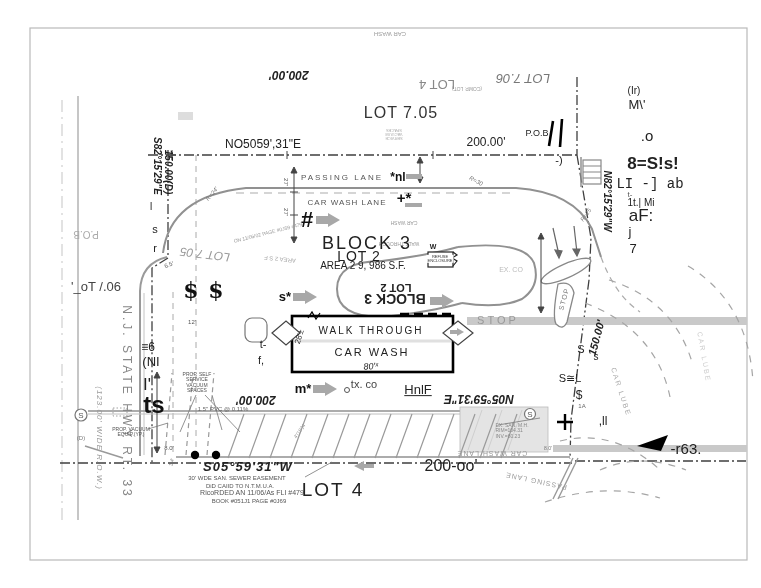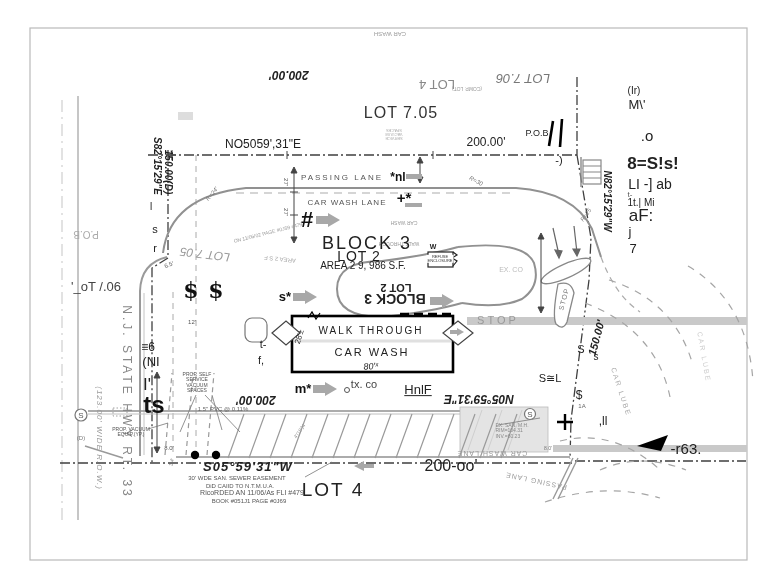--- a/index.html
+++ b/index.html
@@ -169,21 +169,21 @@
 <div class="lb" style="left:401px;top:113px;font-size:16px;color:#333;letter-spacing:1px;">LOT 7.05</div>
 <div class="lb" style="left:390px;top:34px;font-size:6px;color:#999;transform:translate(-50%,-50%) rotate(180deg);">CAR WASH</div>
 <div class="lb" style="left:263px;top:144px;font-size:12px;">NO5059',31"E</div>
 <div class="lb" style="left:486px;top:142px;font-size:12px;">200.00'</div>
 <div class="lb" style="left:537px;top:134px;font-size:9px;">P.O.B</div>
 <div class="lb" style="left:559px;top:161px;font-size:11px;">-)</div>
 <div class="lb" style="left:634px;top:91px;font-size:10px;">(Ir)</div>
 <div class="lb" style="left:637px;top:105px;font-size:13px;">M\'</div>
 <div class="lb" style="left:647px;top:136px;font-size:15px;">.o</div>
 <div class="lb" style="left:653px;top:164px;font-size:17px;font-weight:700;">8=S!s!</div>
-<div class="lb" style="left:650px;top:184px;font-size:14px;">LI -] ab</div>
+<div class="lb" style="left:650px;top:184px;font-size:14px;font-family:Liberation Mono, monospace;">LI -] ab</div>
 <div class="lb" style="left:630px;top:195px;font-size:8px;color:#555;">t-</div>
 <div class="lb" style="left:641px;top:203px;font-size:10px;">1t.| Mi</div>
 <div class="lb" style="left:641px;top:216px;font-size:17px;">aF:</div>
 <div class="lb" style="left:630px;top:232px;font-size:13px;">j</div>
 <div class="lb" style="left:633px;top:249px;font-size:13px;">7</div>
 <div class="lb" style="left:607px;top:201px;font-size:10px;font-weight:700;font-style:italic;transform:translate(-50%,-50%) rotate(90deg);">N82°15'29"W</div>
 <div class="lb" style="left:157px;top:166px;font-size:10px;font-weight:700;font-style:italic;transform:translate(-50%,-50%) rotate(90deg);">S82°15'29"E</div>
 <div class="lb" style="left:168px;top:172px;font-size:10px;font-weight:700;font-style:italic;transform:translate(-50%,-50%) rotate(90deg);">150.00(D)</div>
 <div class="lb" style="left:96px;top:287px;font-size:13px;color:#444;">'_oT /.06</div>
 <div class="lb" style="left:86px;top:234px;font-size:10px;color:#aaa;transform:translate(-50%,-50%) rotate(180deg);">P.O.B</div>
@@ -222,21 +222,21 @@
 <div class="lb" style="left:371px;top:367px;font-size:9px;font-style:italic;transform:translate(-50%,-50%) rotate(-5deg);">80'ˣ</div>
 <div class="lb ml box" style="left:440px;top:259px;font-size:4px;color:#333;border:none;">REFUSE
 ENCLOSURE</div>
 <div class="lb" style="left:433px;top:247px;font-size:7px;font-weight:700;">W</div>
 <div class="lb" style="left:511px;top:270px;font-size:7px;color:#bbb;">EX. CO</div>
 <div class="lb" style="left:498px;top:321px;font-size:11px;color:#999;letter-spacing:3px;">STOP</div>
 <div class="lb" style="left:564px;top:299px;font-size:7px;color:#777;letter-spacing:1px;transform:translate(-50%,-50%) rotate(-75deg);">STOP</div>
 <div class="lb" style="left:597px;top:338px;font-size:11px;font-weight:700;font-style:italic;transform:translate(-50%,-50%) rotate(-75deg);">150.00'</div>
 <div class="lb" style="left:581px;top:350px;font-size:11px;">S</div>
 <div class="lb" style="left:596px;top:357px;font-size:10px;">s</div>
-<div class="lb" style="left:550px;top:379px;font-size:11px;">S≅L</div>
+<div class="lb" style="left:570px;top:379px;font-size:11px;">S≅L</div>
 <div class="lb" style="left:579px;top:395px;font-size:12px;">$</div>
 <div class="lb" style="left:582px;top:406px;font-size:6px;color:#666;">1A</div>
 <div class="lb" style="left:603px;top:421px;font-size:12px;">,ll</div>
 <div class="lb" style="left:686px;top:449px;font-size:15px;text-align:right;">-r63.</div>
 <div class="lb" style="left:621px;top:392px;font-size:7px;color:#aaa;letter-spacing:2px;transform:translate(-50%,-50%) rotate(72deg);">CAR LUBE</div>
 <div class="lb" style="left:704px;top:357px;font-size:7px;color:#ccc;letter-spacing:2px;transform:translate(-50%,-50%) rotate(80deg);">CAR LUBE</div>
 <div class="lb ml" style="left:512px;top:431px;font-size:5px;color:#888;text-align:left;">EX. SAN. M.H.
 RIM=104.31
 INV.=80.23</div>
 <div class="lb" style="left:492px;top:453px;font-size:7px;color:#999;letter-spacing:1px;transform:translate(-50%,-50%) rotate(180deg);">CAR WASH LANE</div>

